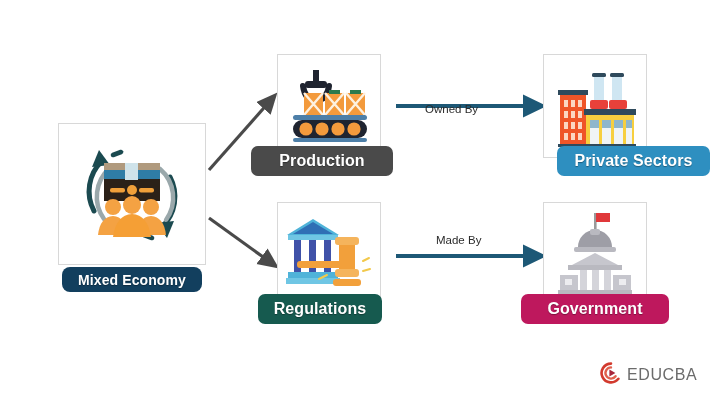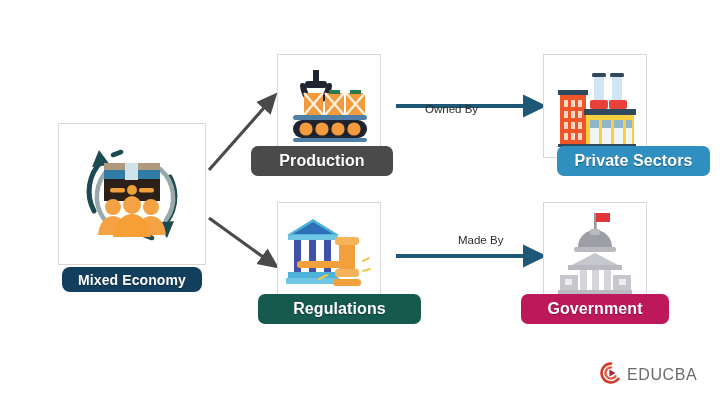--- a/index.html
+++ b/index.html
@@ -107,21 +107,21 @@
     <g>
       <line x1="396" y1="106" x2="534" y2="106" stroke="#1d5876" stroke-width="4" marker-end="url(#head-blue)"></line>
     </g>
 
     <g>
       <line x1="396" y1="256" x2="534" y2="256" stroke="#1d5876" stroke-width="4" marker-end="url(#head-blue)"></line>
     </g>
   </svg>
 
   <div class="arrow-label" style="left:425px; top:83px;margin-top:20px;">Owned By</div>
-  <div class="arrow-label" style="left:458px; top:234px;">Made By</div>
+  <div class="arrow-label" style="left:436px; top:234px;">Made By</div>
 
   <div class="node">
     <div class="card" style="left:58px; top:123px; width:148px; height:142px;">
       <div class="card-icon">
         <svg width="120" height="118" viewBox="0 0 120 118" xmlns="http://www.w3.org/2000/svg">
 
           <g fill="none" stroke="#1b4a50" stroke-width="5" stroke-linecap="round">
             <path d="M22,76 A42,42 0 0 1 30,26"></path>
             <path d="M98,42 A42,42 0 0 1 90,92"></path>
           </g>
@@ -270,21 +270,21 @@
           <rect x="50" y="70" width="28" height="7" rx="3" fill="#f2a03b"></rect>
 
           <g stroke="#f2c94c" stroke-width="2" stroke-linecap="round">
             <path d="M44,66 L36,70"></path>
             <path d="M80,62 L87,60"></path>
             <path d="M80,52 L86,49"></path>
           </g>
         </svg>
       </div>
     </div>
-    <div class="badge rd" style="left:258px; top:294px; width:163px; height:30px; background:#165a4f; font-size:16px;">Regulations</div>
+    <div class="badge rd" style="left:258px; top:294px; width:124px; height:30px; background:#165a4f; font-size:16px;">Regulations</div>
   </div>
 
   <div class="node">
     <div class="card" style="left:543px; top:202px; width:104px; height:104px;">
       <div class="card-icon">
         <svg width="90" height="90" viewBox="0 0 90 90" xmlns="http://www.w3.org/2000/svg">
 
           <rect x="44" y="4" width="2.6" height="18" fill="#9a9a9a"></rect>
           <rect x="46" y="4" width="14" height="9" fill="#e0383a"></rect>
 

